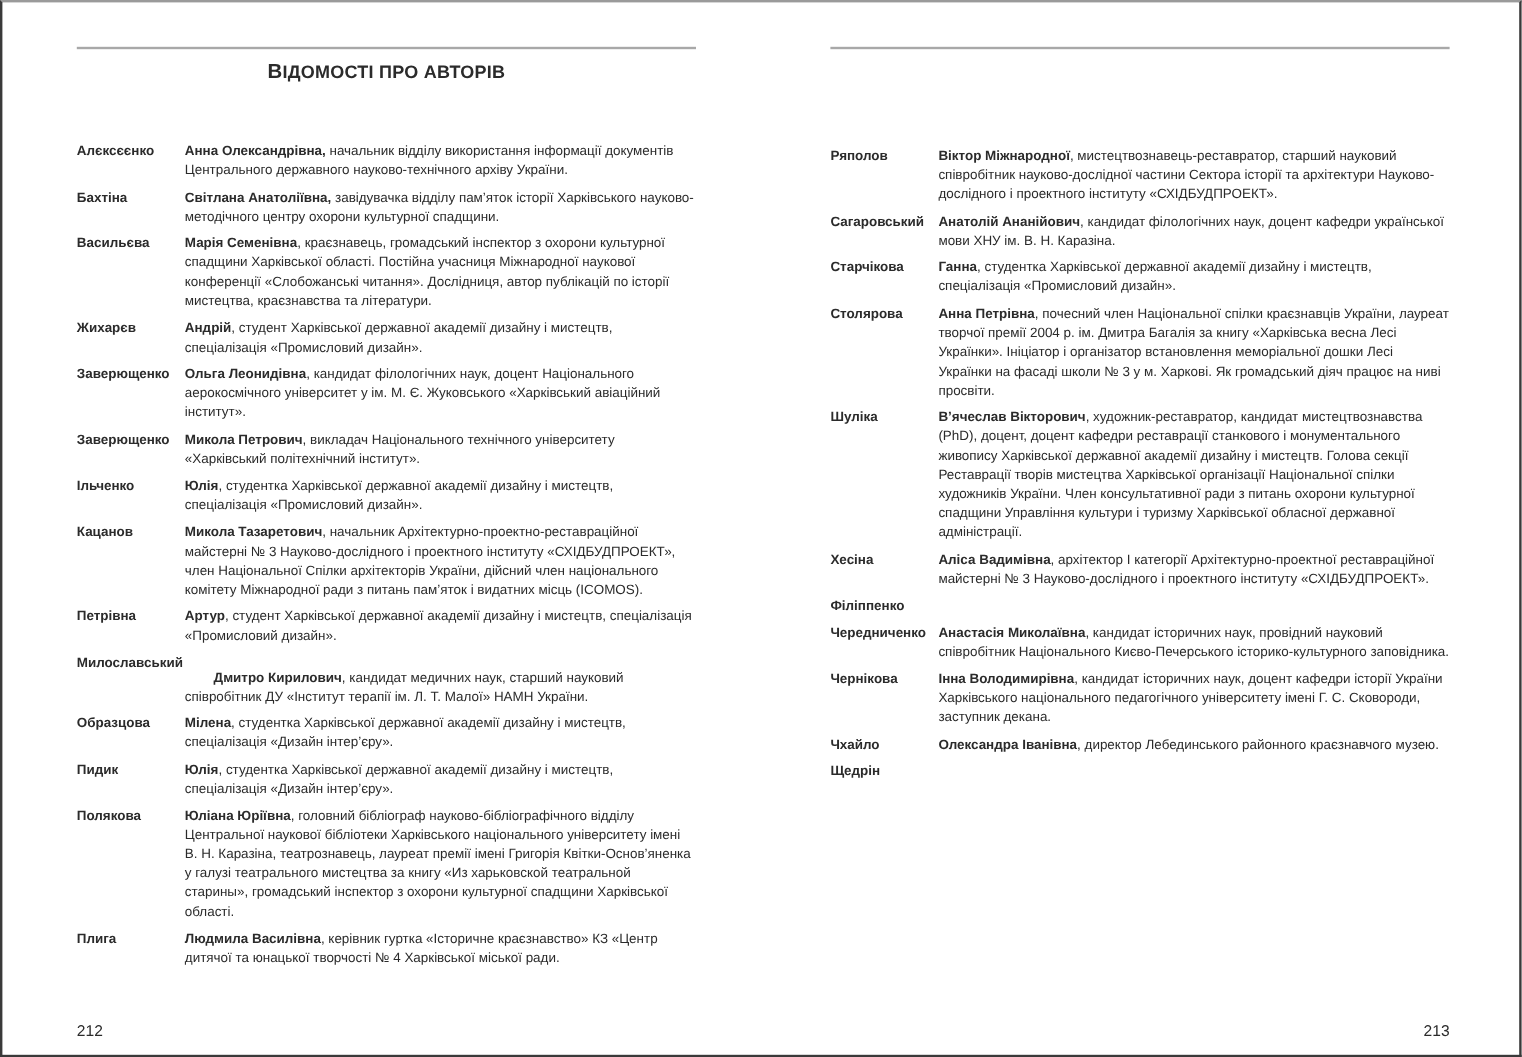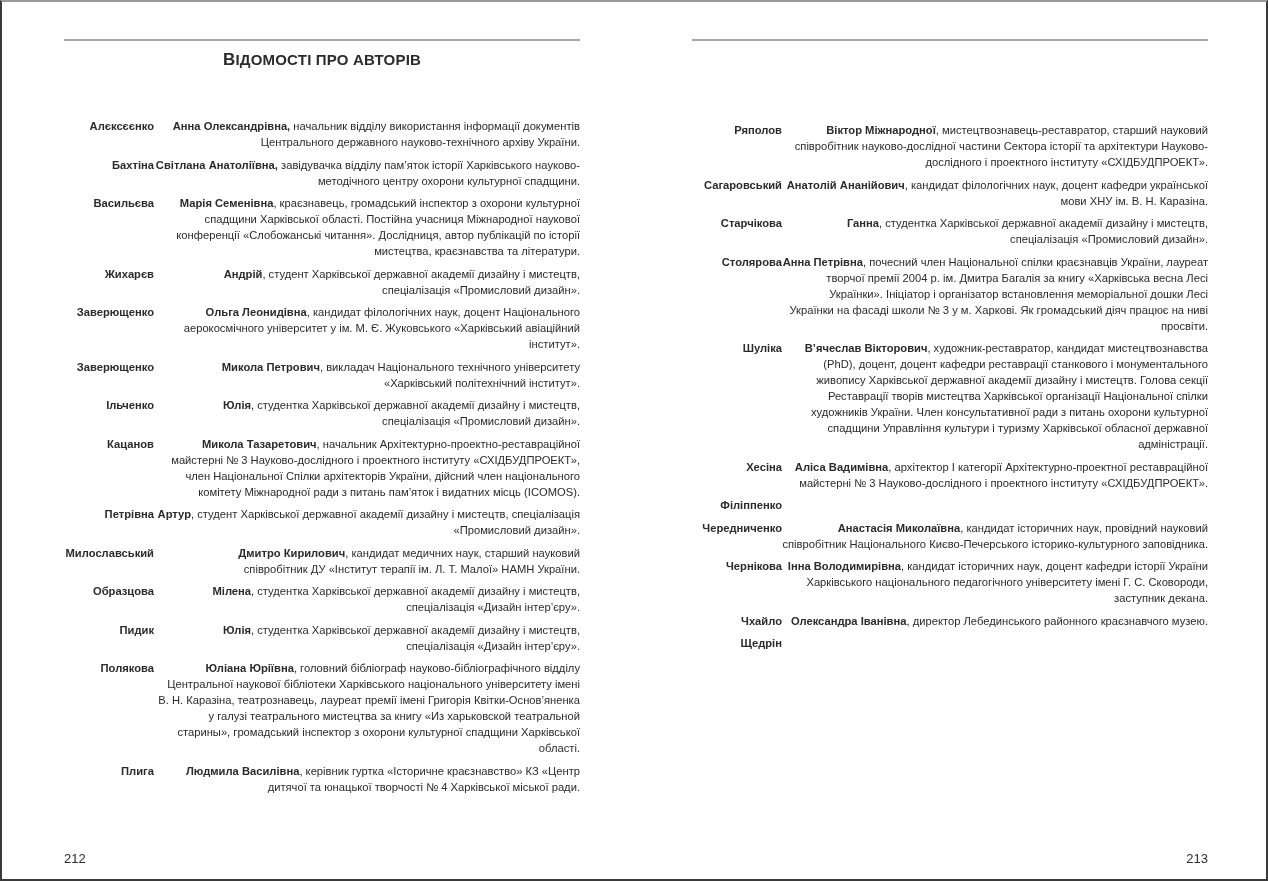--- a/index.html
+++ b/index.html
@@ -18,25 +18,25 @@
   .page.right { left: 692px; width: 516px; }
   .rule { position: absolute; top: 39px; left: 0; width: 100%; height: 2px; background: #a8a8a8; }
   .title {
     position: absolute; top: 50px; left: 0; width: 100%; text-align: center;
     font-weight: bold; font-size: 15px; color: #2b2b2b; letter-spacing: 0.2px;
   }
   .title .big { font-size: 17px; }
   .entries { position: absolute; left: 0; width: 100%; }
   .page.left .entries { top: 118px; }
   .page.right .entries { top: 122px; }
-  .entry { display: flex; font-size: 11.2px; line-height: 16px; margin-bottom: 6.5px; text-align: right; }
+  .entry { display: flex; font-size: 11.2px; line-height: 16px; margin-bottom: 6.5px; }
   .surname { flex: 0 0 90px; font-weight: bold; white-space: nowrap; }
   .desc { flex: 1 1 auto; }
   .desc .name { font-weight: bold; }
-  .entry.milo .desc { padding-left: 0; }
+  .entry.milo .desc { padding-left: 0; margin-top: 12px; }
   .entry.milo .surname { flex-basis: 90px; }
   .pagenum { position: absolute; top: 851px; font-size: 13px; color: #2b2b2b; }
   .page.left .pagenum { left: 0; }
   .page.right .pagenum { right: 0; }
 </style>
 </head>
 <body>
 
 <div class="frame"></div>
 

